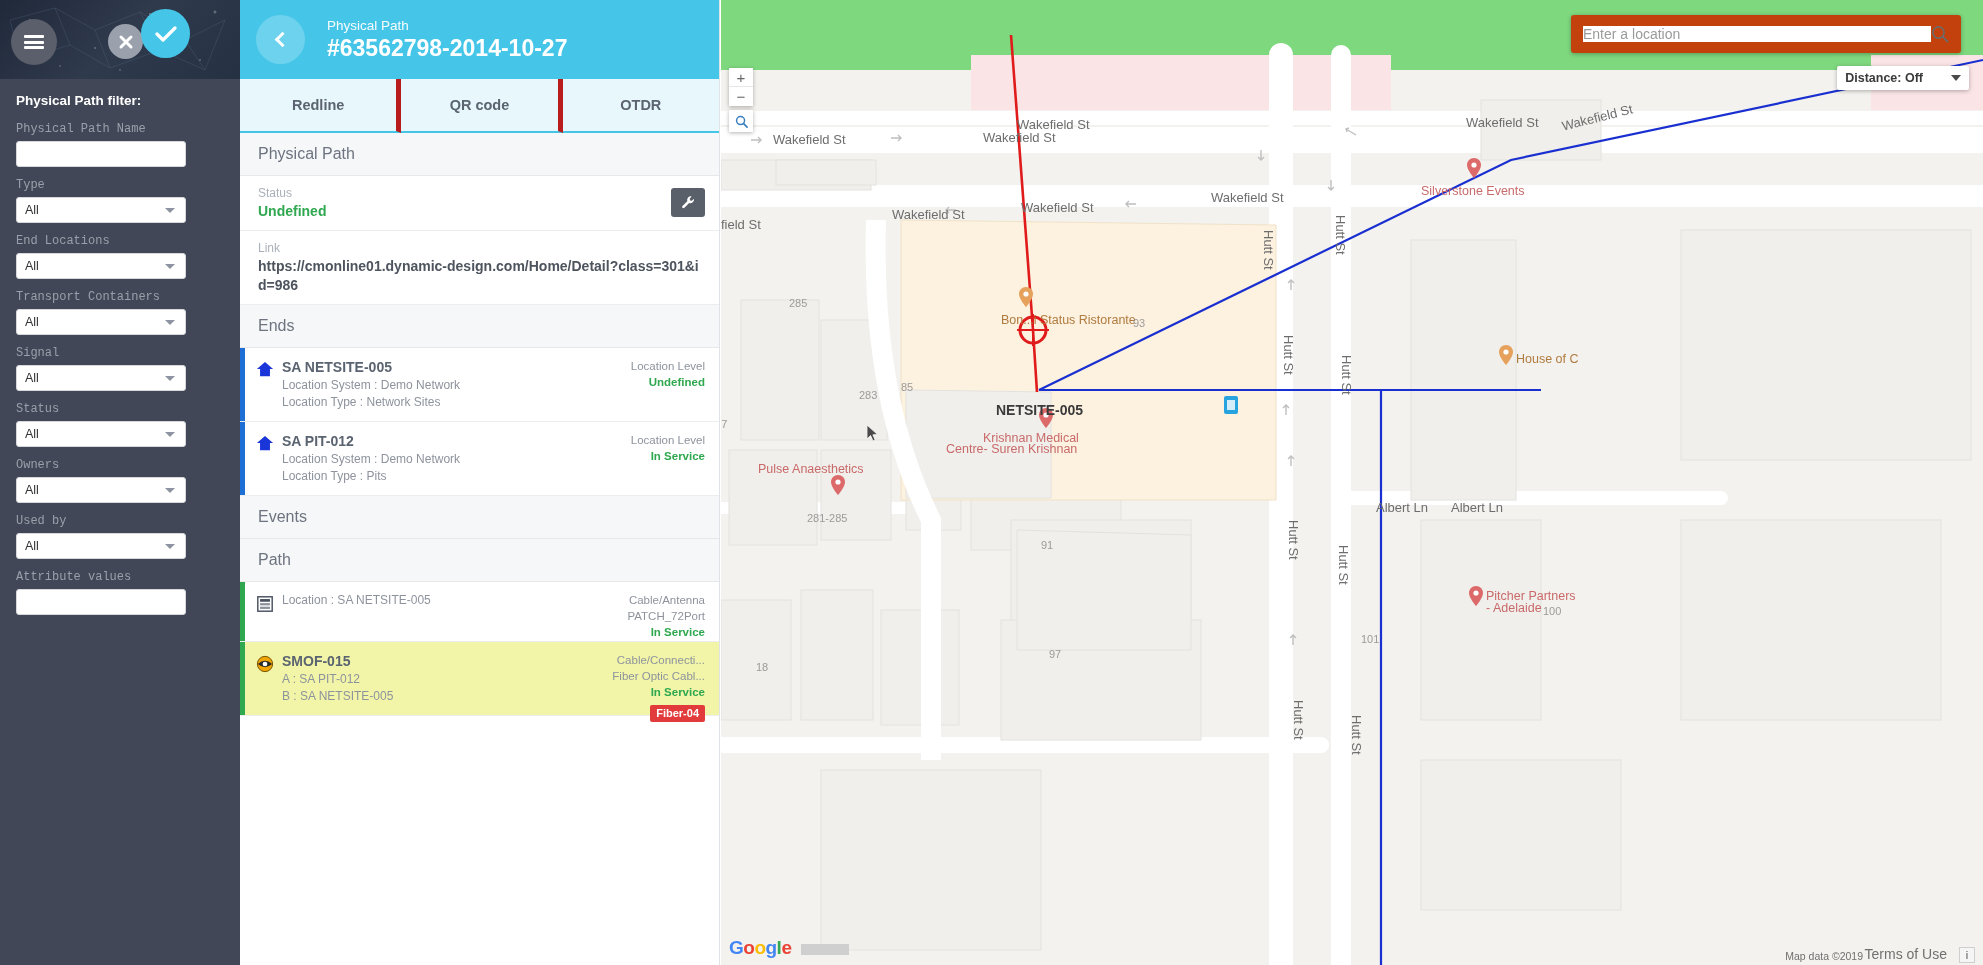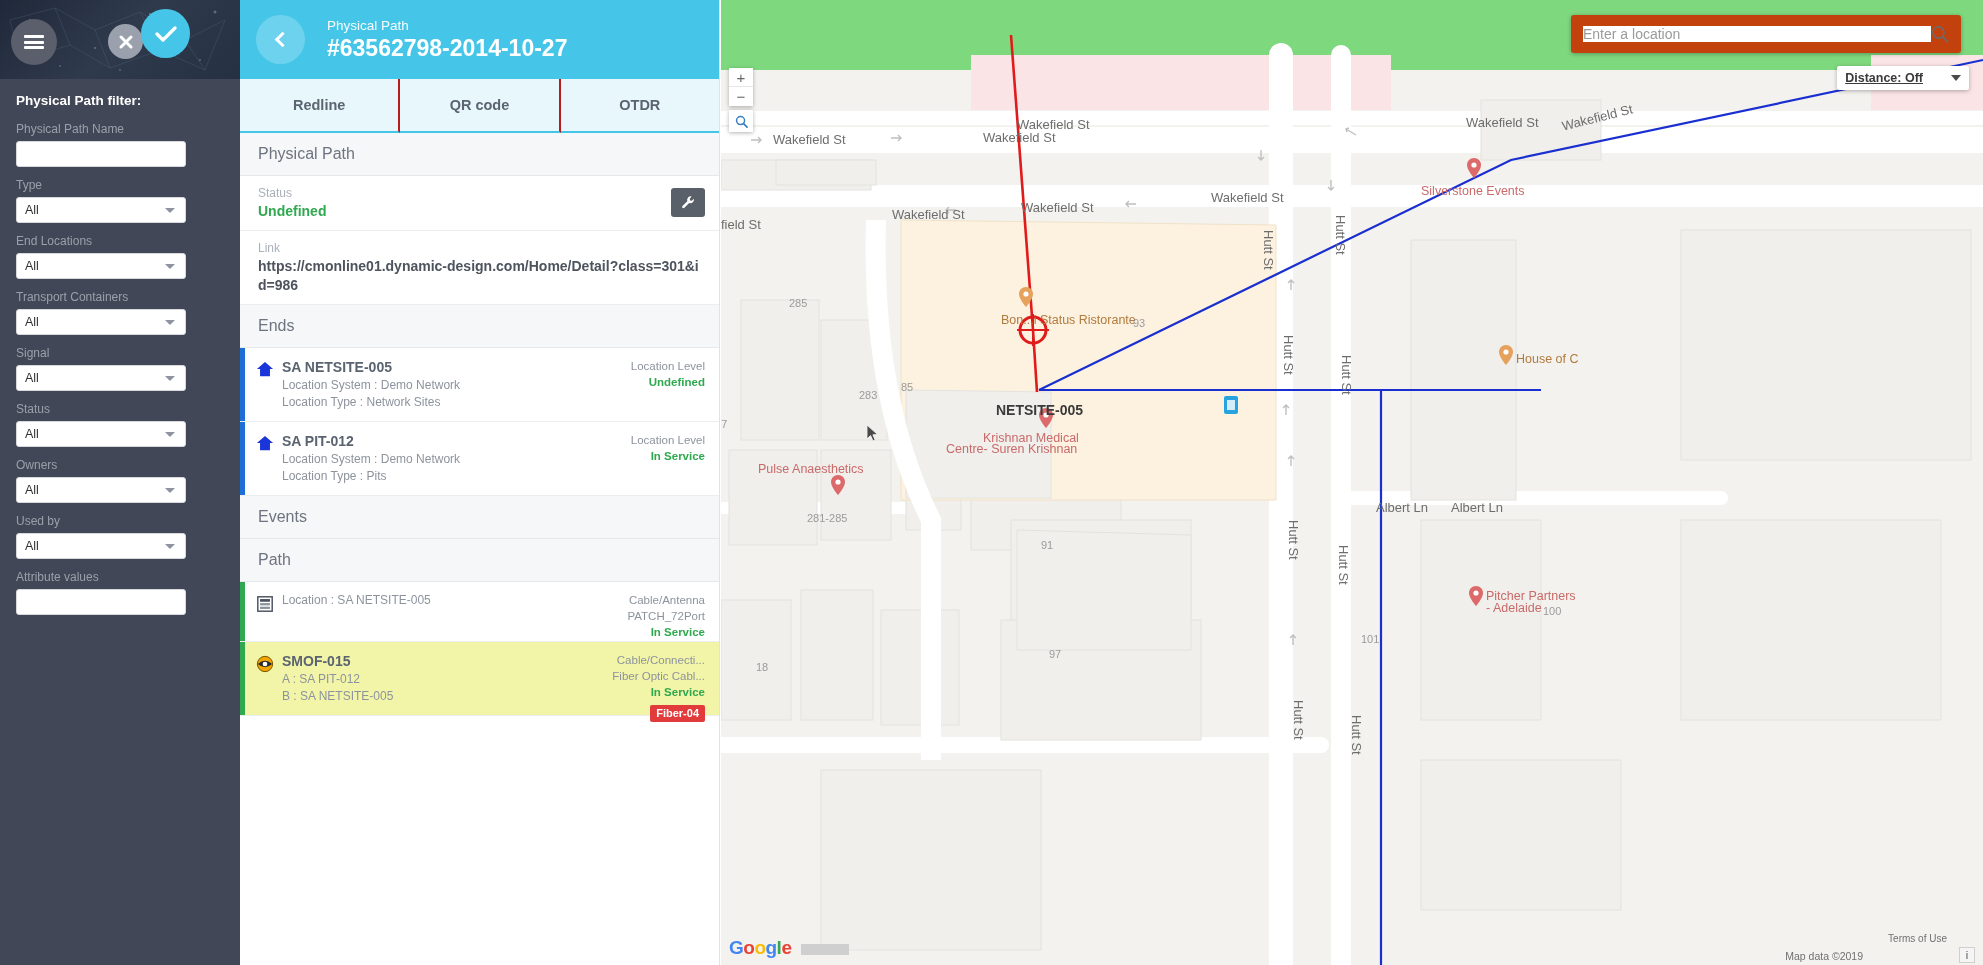--- a/index.html
+++ b/index.html
@@ -43,21 +43,21 @@
   .btn-menu .bar { display:block; width: 20px; height: 3px; background: #fff; margin: 2.5px 0; border-radius:1px; }
   .btn-close { left: 108px; top: 24px; width: 35px; height: 35px; background: #9aa0ac; }
   .btn-accept { left: 141px; top: 9px; width: 49px; height: 49px; background: #45c6e8; }
 
   .filter-body { padding: 14px 16px 0 16px; }
   .filter-title {
     color: #fff; font-weight: bold; font-size: 13.5px;
     margin-bottom: 14px;
   }
   .field-label {
-    color: #9aa0ab; font-size: 12px; margin-bottom: 5px;
+    color: #9aa0ab; font-size: 12px; margin-bottom: 5px; font-family: Liberation Mono, monospace;
   }
   .field-wrap { margin-bottom: 11px; }
   .text-input, .select-box {
     width: 170px; height: 26px; background: #fff;
     border: 1px solid #d6d8dc; border-radius: 3px;
     font-size: 12.5px; color: #333; padding: 0 8px;
     display: flex; align-items: center;
     font-family: "Liberation Sans", sans-serif;
   }
   .select-box { justify-content: space-between; cursor: pointer; }
@@ -93,21 +93,21 @@
     transform: rotate(45deg); margin-left: 4px;
   }
   .header-text { margin-left: 22px; color: #fff; }
   .header-sub { font-size: 13.5px; opacity: .95; line-height: 17px; }
   .header-title { font-size: 23px; font-weight: bold; line-height: 28px; }
 
   .tabs { display: flex; height: 54px; background: #e7f7fb; }
   .tab {
     flex: 1; display: flex; align-items: center; justify-content: center;
     color: #5b6470; font-weight: bold; font-size: 14.5px;
-    border-right: 2px solid #b91c1c; cursor: pointer;
+    border-right: 5px solid #b91c1c; cursor: pointer;
     border-bottom: 2px solid #45c6e8;
   }
   .tab:last-child { border-right: none; }
 
   .section-head {
     background: #f6f7f8; border-bottom: 1px solid #e6e8ea;
     padding: 12px 18px; color: #6d7480; font-size: 16px;
   }
   .kv-row {
     padding: 9px 18px; border-bottom: 1px solid #ebedee;
@@ -185,21 +185,21 @@
   .search-box input {
     flex: 1; border: none; outline: none; font-size: 14px;
     color: #5b5b5b; font-family: "Liberation Sans", sans-serif;
   }
   .search-box input::placeholder { color: #9b9b9b; }
 
   .distance-box {
     position: absolute; right: 14px; top: 66px;
     background: #fff; border-radius: 2px; box-shadow: 0 1px 4px rgba(0,0,0,.3);
     height: 24px; display: flex; align-items: center; padding: 0 8px;
-    font-size: 12.5px; font-weight: bold; color: #3a3a3a; cursor: pointer; text-decoration: underline;
+    font-size: 12.5px; font-weight: bold; color: #3a3a3a; cursor: pointer;
   }
   .distance-box .dcaret {
     width: 0; height: 0; margin-left: 28px;
     border-left: 5px solid transparent; border-right: 5px solid transparent;
     border-top: 6px solid #4a4a4a;
   }
 
   .zoom-ctrl {
     position: absolute; left: 8px; top: 68px;
     width: 24px; background: #fff; box-shadow: 0 1px 4px rgba(0,0,0,.3);
@@ -220,21 +220,21 @@
     font-size: 19px; font-weight: bold; letter-spacing: -.5px;
   }
   .gm-logo .b { color: #4285f4; } .gm-logo .r { color: #ea4335; }
   .gm-logo .y { color: #fbbc05; } .gm-logo .g { color: #34a853; }
   .gm-bar { position: absolute; left: 80px; bottom: 10px; width: 48px; height: 11px; background: #cfcfcf; }
 
   .map-attrib {
     position: absolute; right: 46px; bottom: 3px;
     font-size: 10.5px; color: #707070;
   }
-  .map-terms { position: absolute; right: 46px; bottom: 21px; font-size: 10px; color: #707070; text-align: center; }
+  .map-terms { position: absolute; right: 46px; bottom: 3px; font-size: 14px; color: #707070; text-align: center; }
   .map-info-btn {
     position: absolute; right: 8px; bottom: 2px; width: 16px; height: 16px;
     background: #f5f5f5; border: 1px solid #cfcfcf; color: #555;
     font-size: 11px; display: flex; align-items: center; justify-content: center;
     cursor: pointer;
   }
 
   .cursor-arrow { position: absolute; width: 12px; height: 18px; }
 
   .poi-pin {

